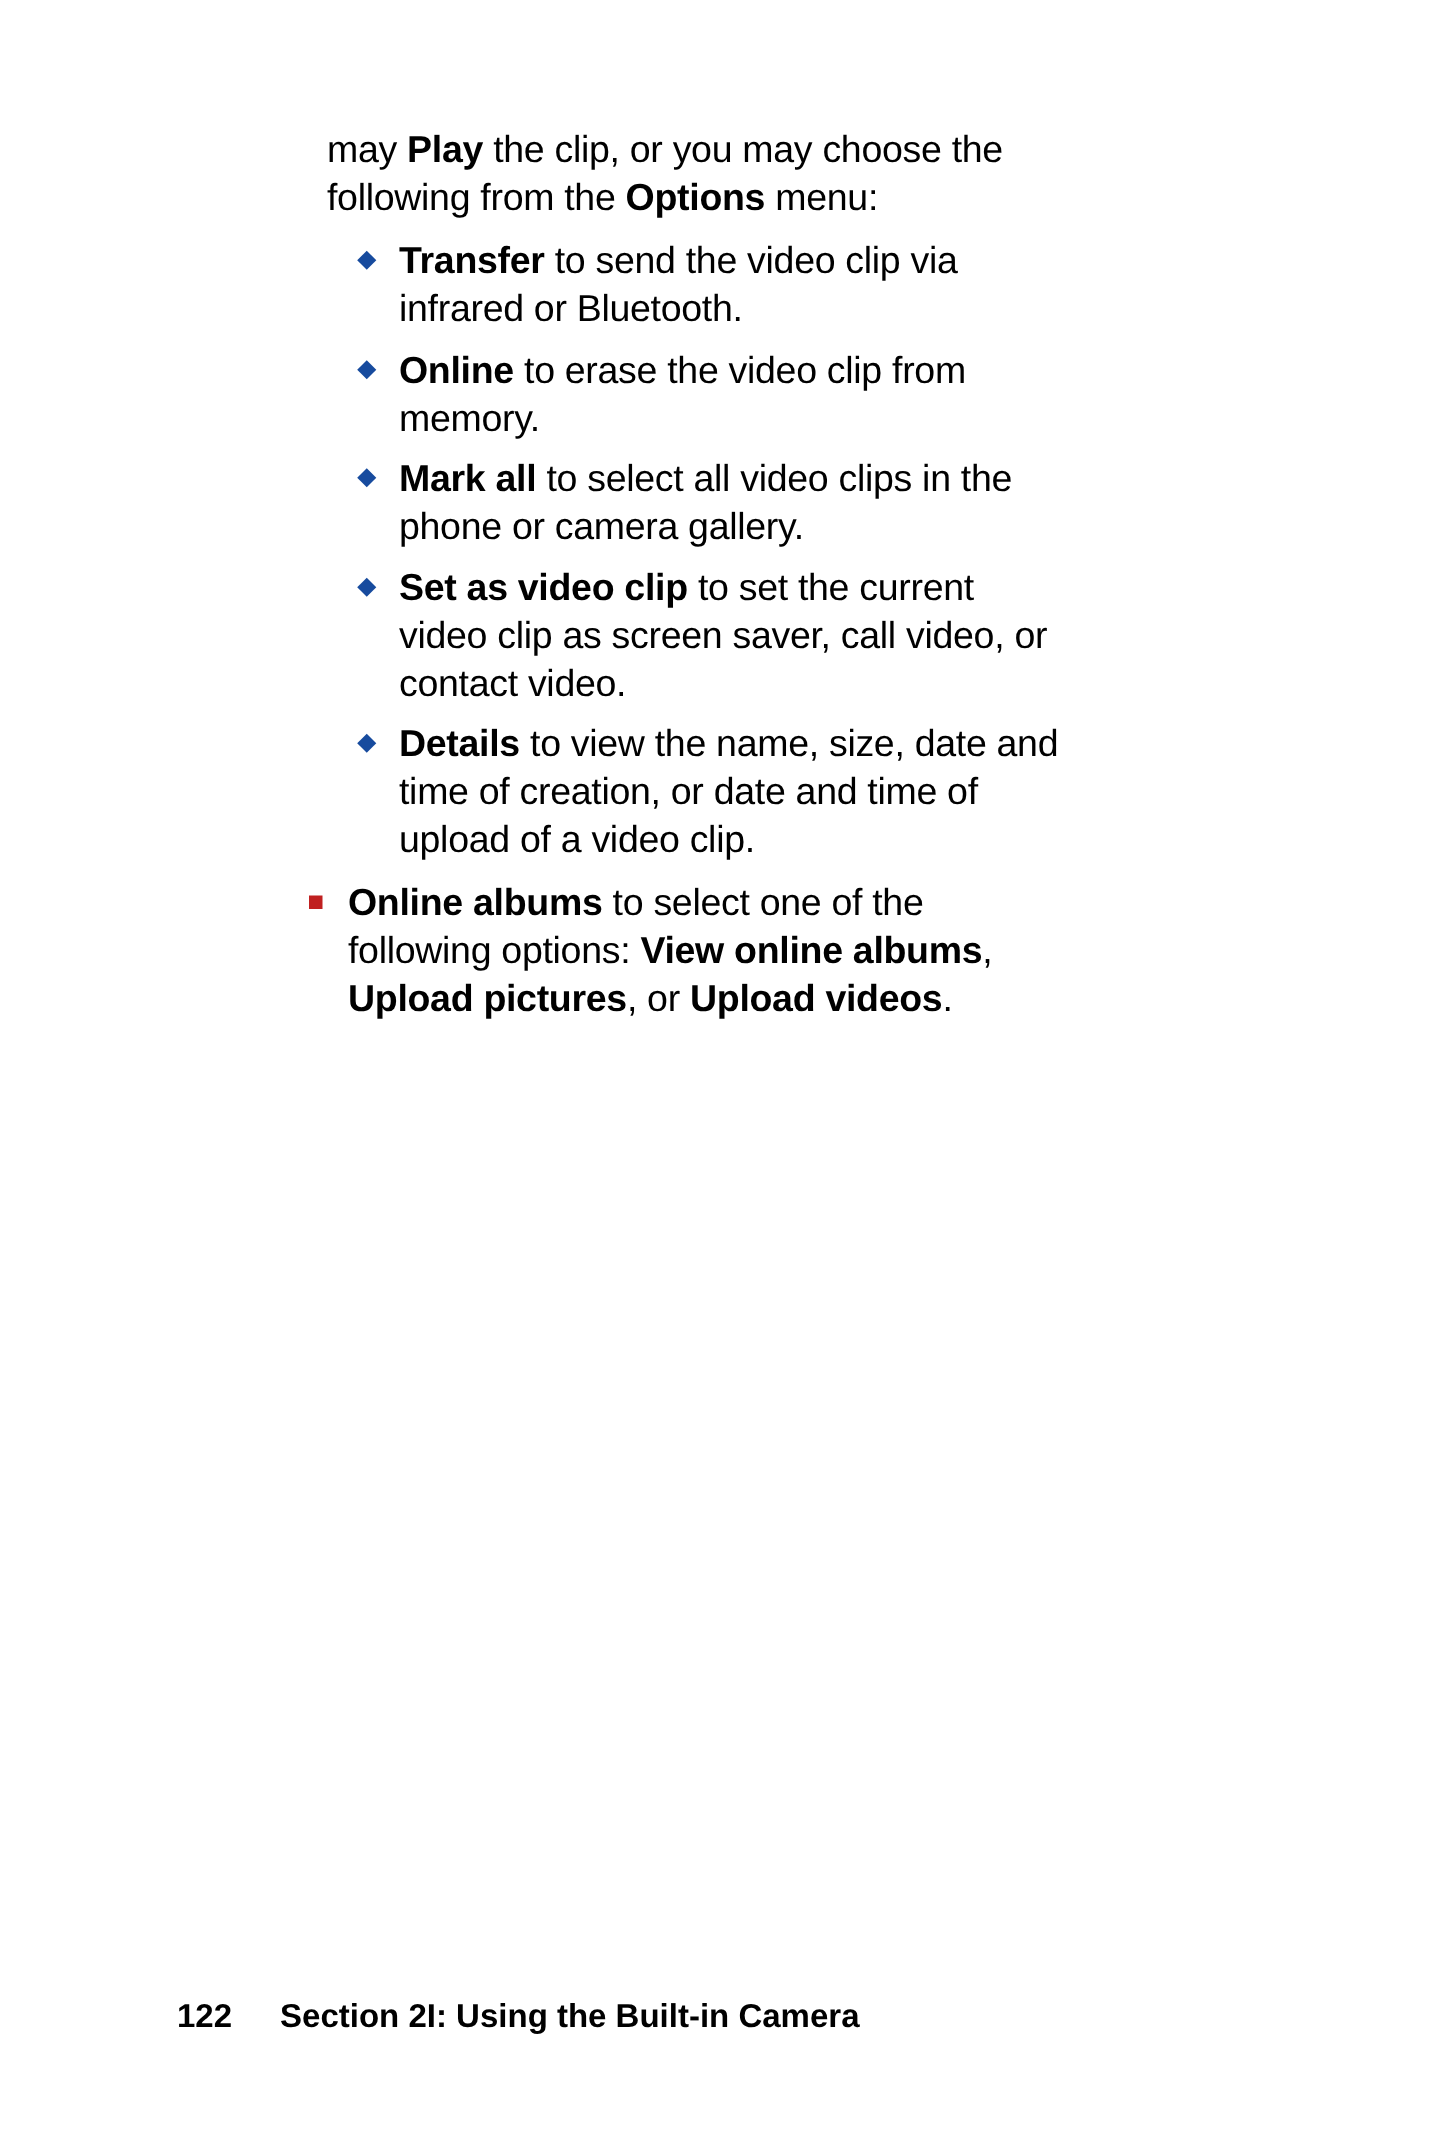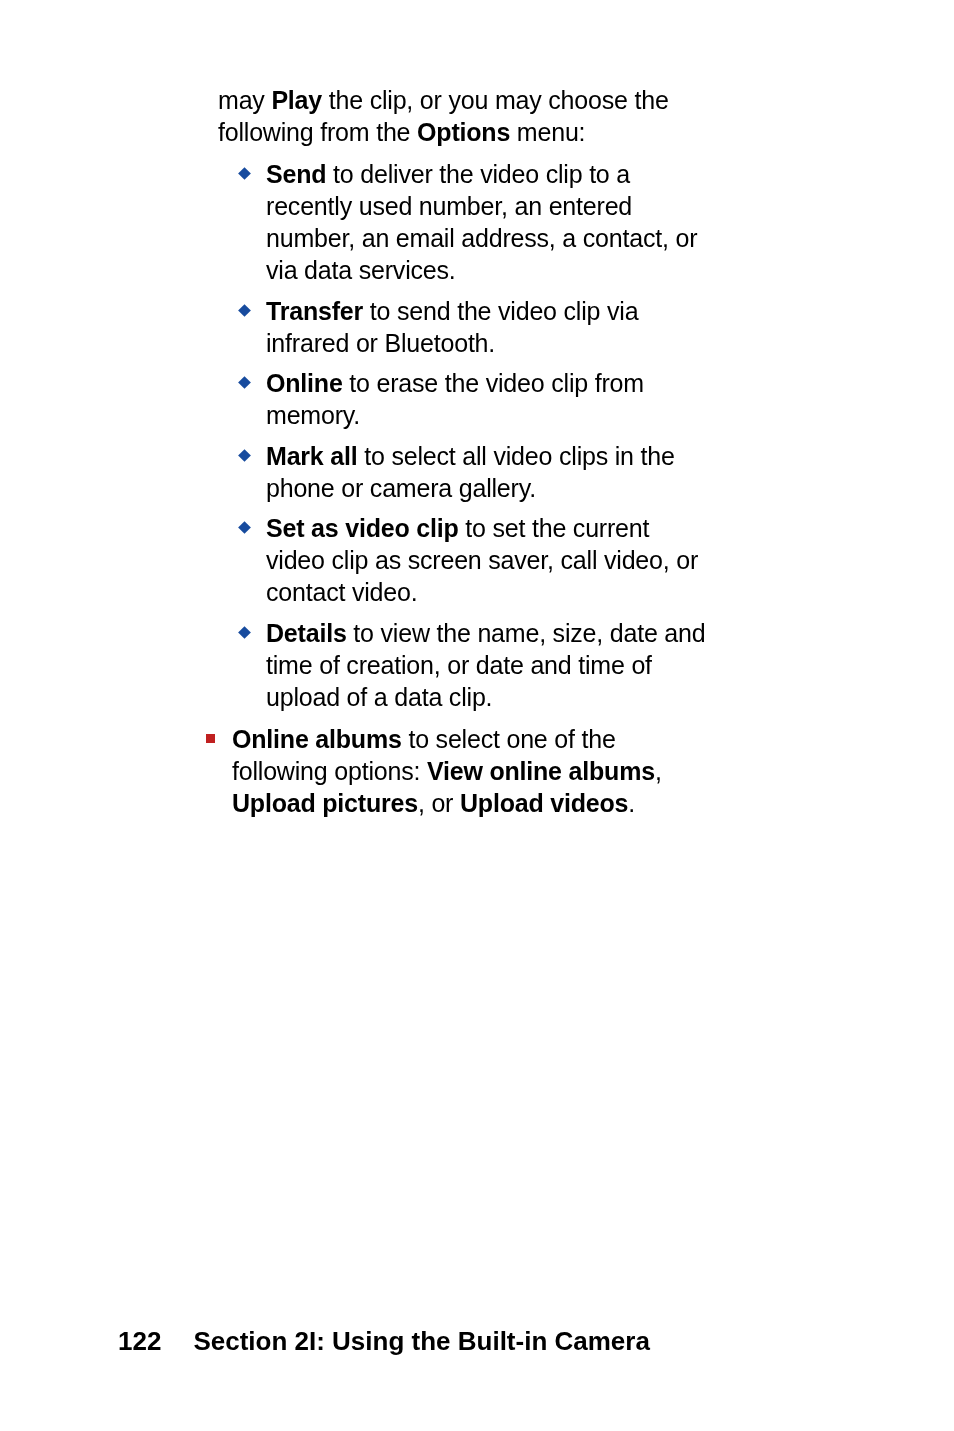--- a/index.html
+++ b/index.html
@@ -44,52 +44,49 @@
     top: 11px;
     width: 9px;
     height: 9px;
     background: #c02020;
   }
   .b { font-weight: 700; }
   .footer {
     position: absolute;
     left: 118px;
     bottom: 74px;
-    font-size: 26px;
+    font-size: 22px;
     font-weight: 700;
   }
   .footer .pagenum { margin-right: 32px; }
 </style>
 </head>
 <body>
 
 <div class="page">
 
   <p class="body-text intro">
     <span>may </span><span class="b">Play</span><span> the clip, or you may choose the following from the </span><span class="b">Options</span><span> menu:</span>
   </p>
 
   <ul class="bullet-list">
     <li class="body-text bullet-diamond">
-      <span class="b">Send</span><span> to deliver the video clip to a recently used number, an entered number, an email address, a contact, or via data services.</span>
-    </li>
-    <li class="body-text bullet-diamond">
       <span class="b">Transfer</span><span> to send the video clip via infrared or Bluetooth.</span>
     </li>
     <li class="body-text bullet-diamond">
       <span class="b">Online</span><span> to erase the video clip from memory.</span>
     </li>
     <li class="body-text bullet-diamond">
       <span class="b">Mark all</span><span> to select all video clips in the phone or camera gallery.</span>
     </li>
     <li class="body-text bullet-diamond">
       <span class="b">Set as video clip</span><span> to set the current video clip as screen saver, call video, or contact video.</span>
     </li>
     <li class="body-text bullet-diamond">
-      <span class="b">Details</span><span> to view the name, size, date and time of creation, or date and time of upload of a data clip.</span>
+      <span class="b">Details</span><span> to view the name, size, date and time of creation, or date and time of upload of a video clip.</span>
     </li>
     <li class="body-text bullet-square">
       <span class="b">Online albums</span><span> to select one of the following options: </span><span class="b">View online albums</span><span>, </span><span class="b">Upload pictures</span><span>, or </span><span class="b">Upload videos</span><span>.</span>
     </li>
   </ul>
 
   <div class="footer">
     <span class="pagenum">122</span><span>Section 2I: Using the Built-in Camera</span>
   </div>
 

